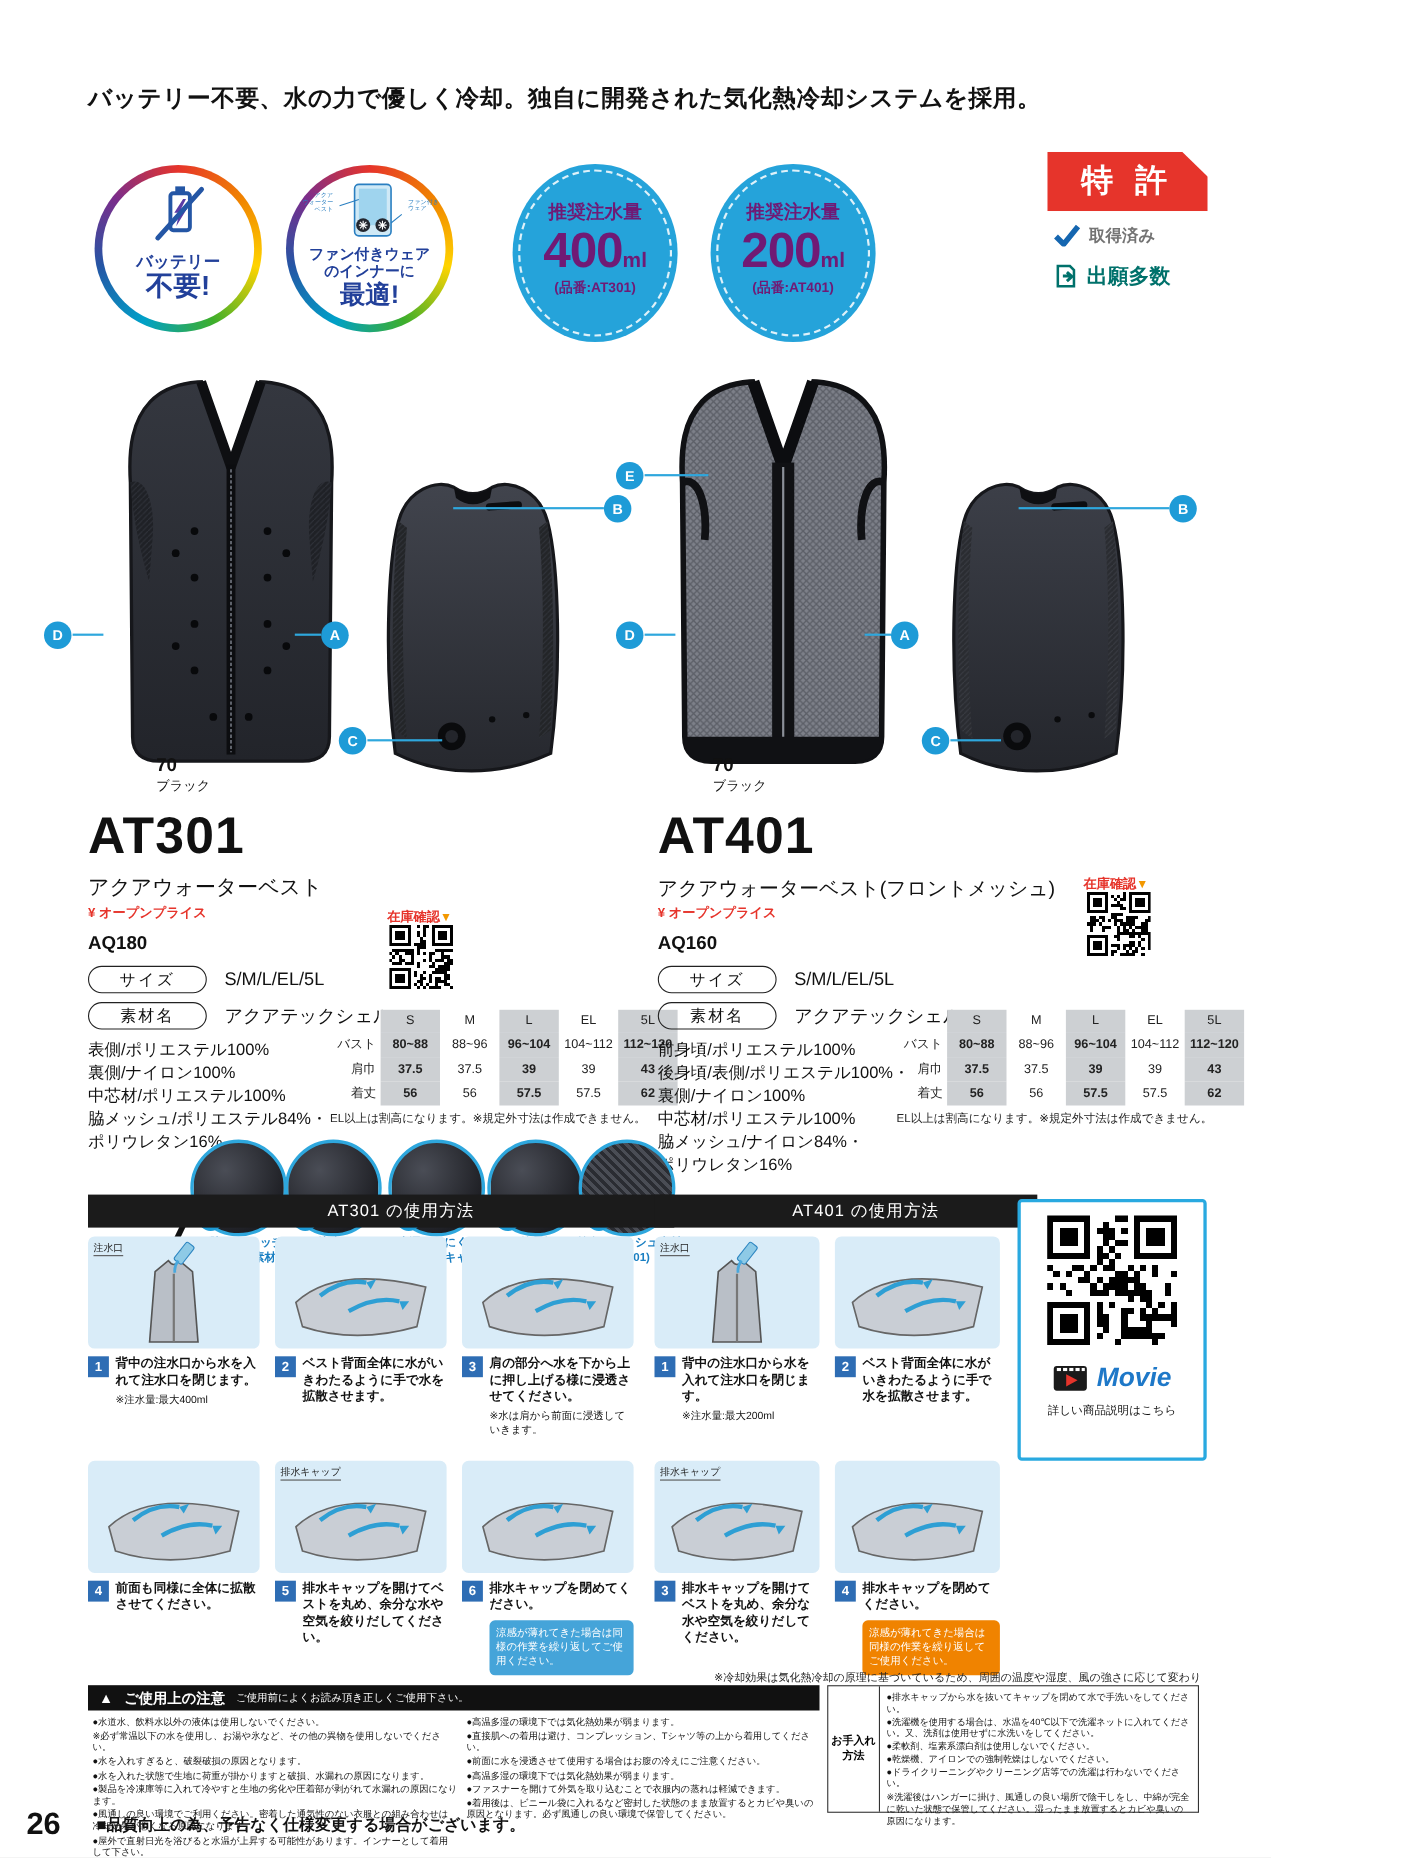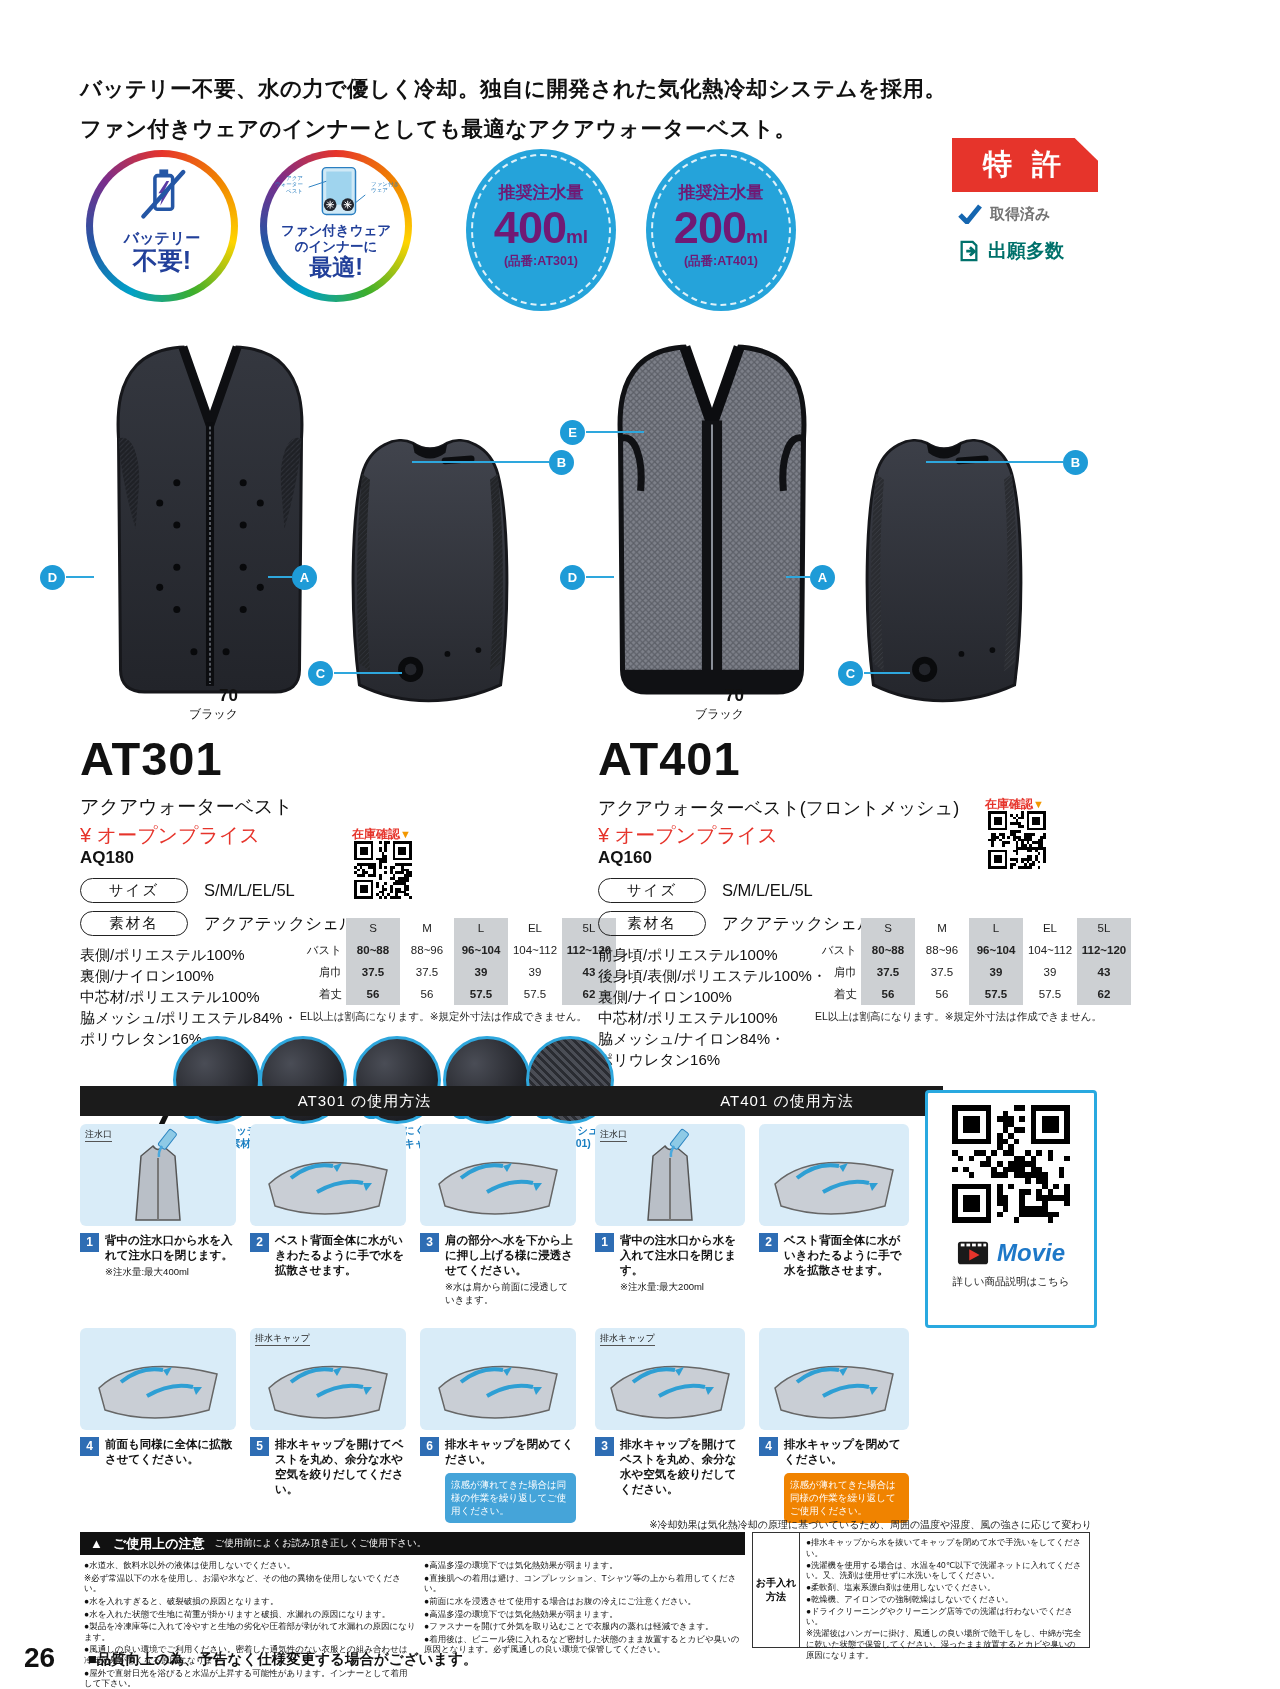--- a/index.html
+++ b/index.html
@@ -39,31 +39,31 @@
 
   
   .patent-box{left:952px;top:138px;width:146px;height:54px;background:#e6342b;color:#fff;
     display:flex;align-items:center;justify-content:center;font-size:29px;font-weight:900;letter-spacing:6px;
     clip-path:polygon(0 0,84% 0,100% 42%,100% 100%,0 100%);}
   .pat-row{left:958px;display:flex;align-items:center;gap:8px;font-weight:900;}
   .pat-acq{top:204px;color:#737373;font-size:15px;}
   .pat-pen{top:238px;color:#00716b;font-size:19px;}
 
   
-  .clabel{width:96px;text-align:right;}
+  .clabel{width:96px;text-align:left;}
   .cnum{font-size:17px;font-weight:bold;color:#111;}
   .cname{font-size:12px;color:#111;}
   .co{position:absolute;width:25px;height:25px;border-radius:50%;background:#1e9bd7;color:#fff;
     font-size:13px;font-weight:bold;display:flex;align-items:center;justify-content:center;z-index:3;}
   .ln{position:absolute;height:2px;background:#2ea7dd;z-index:2;}
 
   
   .p-id{font-size:47px;font-weight:900;color:#111;letter-spacing:1px;}
   .p-name{font-size:19px;color:#111;}
-  .p-price{font-size:20px;font-weight:normal;color:#e6342b;}
+  .p-price{font-size:12px;font-weight:bold;color:#e6342b;}
   .p-code{font-size:17px;font-weight:bold;color:#111;}
   .pill-row{display:flex;align-items:center;gap:16px;}
   .pill{display:inline-block;border:1.5px solid #222;border-radius:15px;padding:2px 0;width:106px;text-align:center;
     font-size:14.5px;color:#111;letter-spacing:2px;}
   .pill-val{font-size:16.5px;color:#111;}
   .materials{font-size:15px;color:#111;line-height:1.4;}
 
   .stock{font-size:12px;font-weight:bold;color:#e6342b;}
   .stock-tri{color:#f39800;font-size:11px;}
   .qr{background:#fff;}
@@ -138,21 +138,20 @@
   .pageno{left:24px;top:1642px;font-size:28px;font-weight:bold;color:#111;}
   .foot-note{left:88px;top:1650px;font-size:14.5px;font-weight:bold;color:#111;}
 </style>
 </head>
 <body>
 
 <div class="page">
 
   <div class="abs copy">
     <div>バッテリー不要、水の力で優しく冷却。独自に開発された気化熱冷却システムを採用。</div>
-    <div>ファン付きウェアのインナーとしても最適なアクアウォーターベスト。</div>
   </div>
 
   <div class="abs ring ring1">
     <div class="inner">
       <svg class="batt-svg" width="54" height="62" viewBox="0 0 60 70">
         <rect x="22" y="12" width="20" height="38" rx="3" fill="none" stroke="#2456a5" stroke-width="4"></rect>
         <rect x="27" y="5" width="10" height="7" fill="#2456a5"></rect>
         <path d="M35,18 L26,32 L31,32 L28,46 L39,28 L33,28 L38,18 Z" fill="#5a3ba5"></path>
         <line x1="9" y1="58" x2="54" y2="8" stroke="#2456a5" stroke-width="5" stroke-linecap="round"></line>
       </svg>

